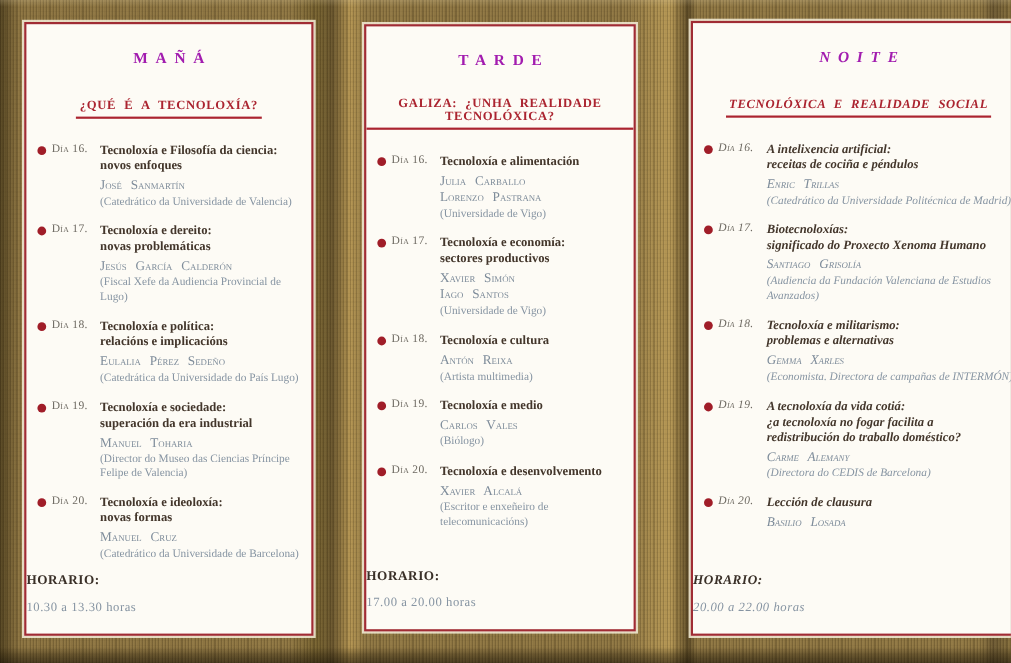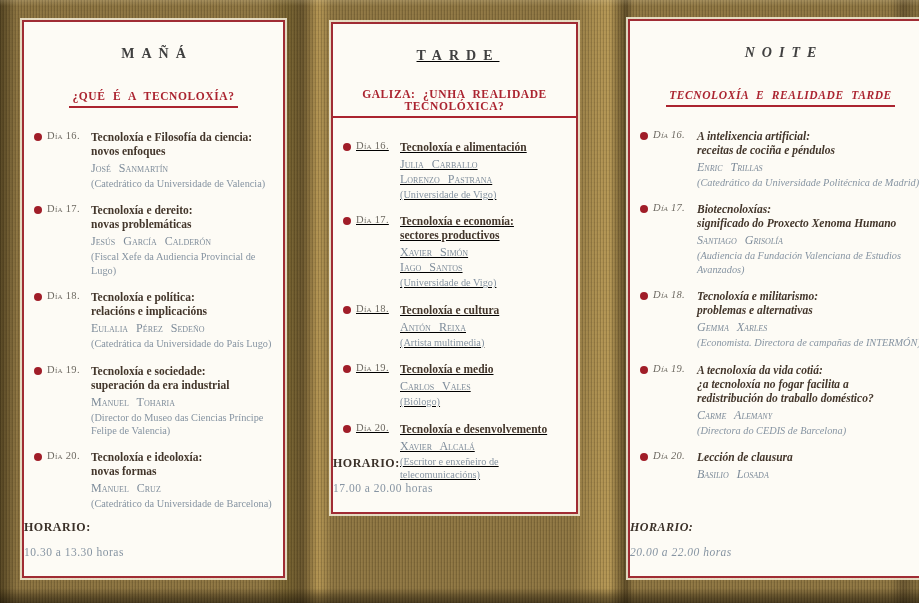--- a/index.html
+++ b/index.html
@@ -32,26 +32,26 @@
 
   .panel{
     position:absolute;
     background:#fdfbf5;
     border:2px solid #a02c34;
     box-shadow:0 0 0 2px rgba(246,239,216,0.85);
     box-sizing:border-box;
     overflow:hidden;
   }
   #panel-morning{left:22px;top:20px;width:263px;height:558px;}
-  #panel-afternoon{left:331px;top:22px;width:247px;height:492px;text-decoration:underline;}
+  #panel-afternoon{left:331px;top:22px;width:247px;height:552px;}
   #panel-night{left:628px;top:19px;width:305px;height:559px;font-style:italic;}
 
   .session{
     margin:24px 0 0 0;text-align:center;
-    font-size:14px;font-weight:bold;color:#404040;
+    font-size:14px;font-weight:bold;color:#a21caf;
     letter-spacing:7px;text-indent:7px;
   }
   .theme-wrap{text-align:center;margin-top:24px;}
   .theme{
     display:inline-block;margin:0;padding:0 3px 4px 3px;
     font-size:11.5px;font-weight:bold;color:#ab2430;
     letter-spacing:0.6px;word-spacing:4px;
     border-bottom:2px solid #ab2430;
   }
 
@@ -211,21 +211,21 @@
     </div>
   <div class="horario">
     <div class="horario-label">HORARIO:</div>
     <div class="horario-time">17.00 a 20.00 horas</div>
   </div>
 </section>
 
 <section class="panel" id="panel-night">
   <h2 class="session">NOITE</h2>
   <div class="theme-wrap">
-    <h3 class="theme">TECNOLOXÍA E REALIDADE TARDE</h3>
+    <h3 class="theme">TECNOLÓXICA E REALIDADE SOCIAL</h3>
   </div>
   <div class="entries">
       <div class="entry">
         <span class="entry-bullet"></span>
         <span class="entry-day">Día 16.</span>
         <div class="entry-body">
           <div class="entry-title">A intelixencia artificial:
 receitas de cociña e péndulos</div>
           <div class="entry-speaker">Enric Trillas</div>
           <div class="entry-affil">(Catedrático da Universidade Politécnica de Madrid)</div>

